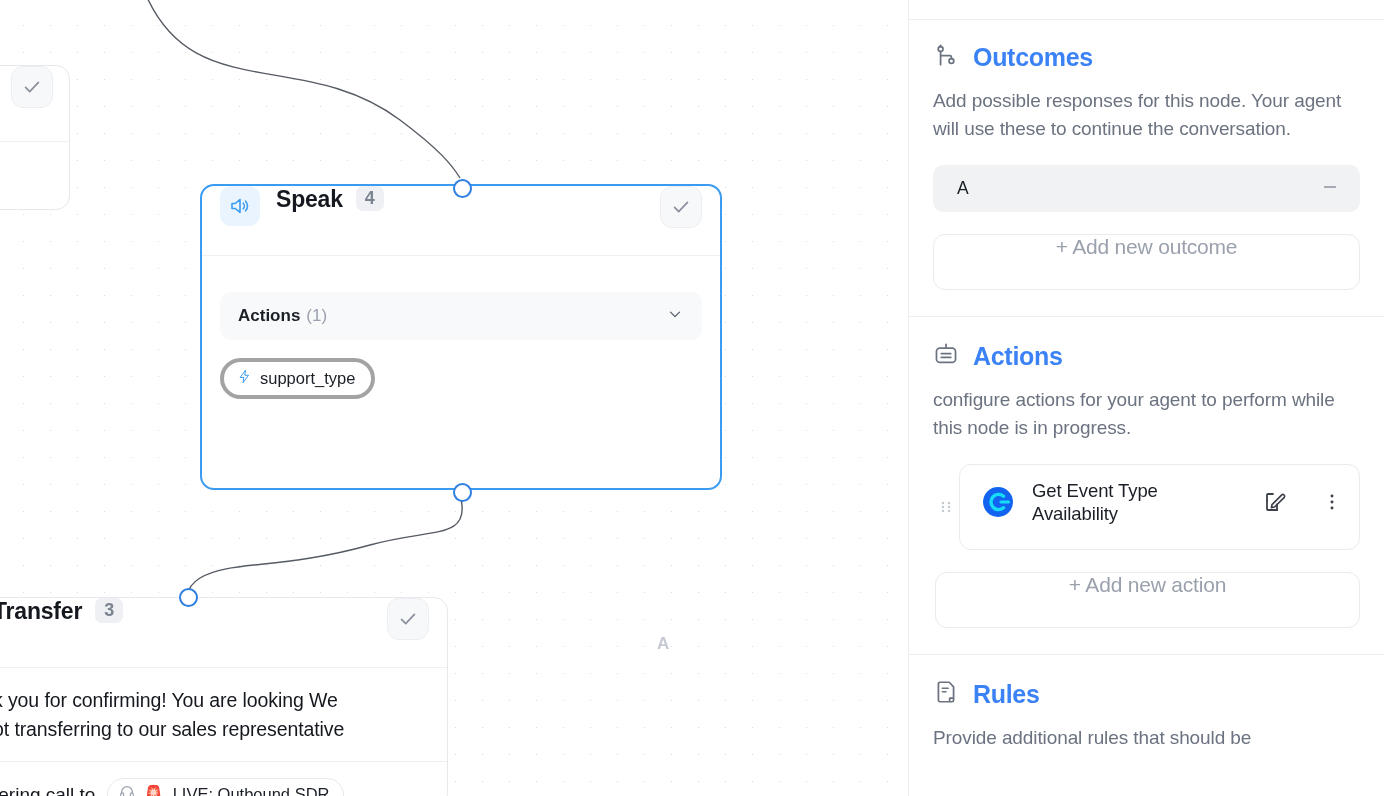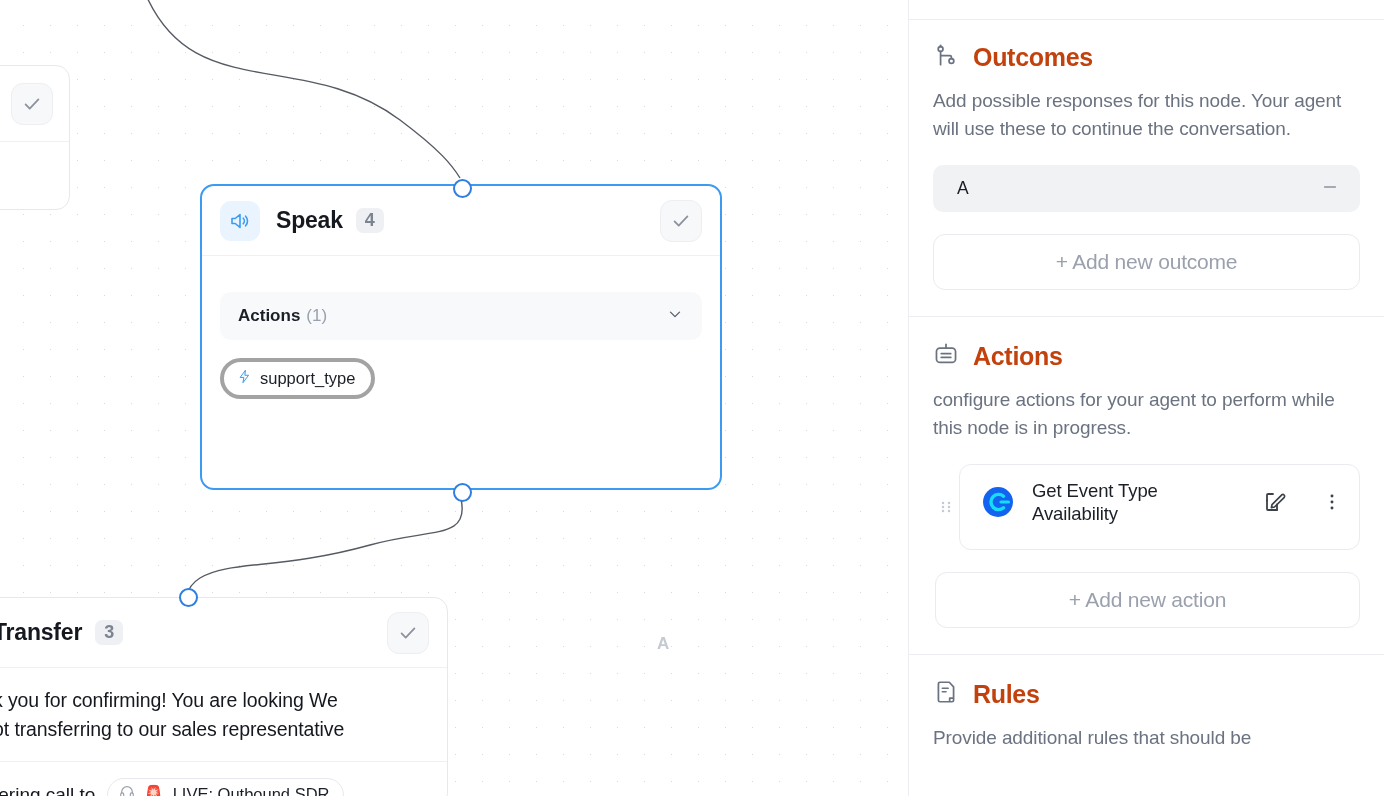--- a/index.html
+++ b/index.html
@@ -28,21 +28,21 @@
   
   .node {
     position: absolute;
     background: #ffffff;
     border: 1px solid #e6e8ec;
     border-radius: 14px;
   }
   .node.selected { border: 2px solid #3b9bf0; }
 
   .node-header {
-    display: flex; align-items: center;
+    display: flex; align-items: flex-start;
     padding: 0 18px;
     height: 70px;
     border-bottom: 1px solid #eef0f3;
     position: relative;
   }
   .node-icon-box {
     width: 40px; height: 40px;
     border-radius: 11px;
     background: #eaf4fe;
     display: flex; align-items: center; justify-content: center;
@@ -133,21 +133,21 @@
     position: absolute; right: 0; top: 0;
     width: 476px; height: 796px;
     background: #ffffff;
     border-left: 1px solid #ebedf0;
     overflow: hidden;
   }
   .panel-sep { height: 1px; background: #ebedf0; }
   .section { padding: 26px 24px 26px; }
   .section-head { display: flex; align-items: center; gap: 14px; }
   .section-title {
-    font-size: 25px; font-weight: 700; color: #c2410c;
+    font-size: 25px; font-weight: 700; color: #3b82f6;
     letter-spacing: -0.3px;
   }
   .section-desc {
     margin-top: 15px;
     font-size: 19px; line-height: 1.48; color: #6b7280;
     letter-spacing: -0.1px;
   }
 
   .outcome-item {
     margin-top: 22px;
@@ -159,21 +159,21 @@
   }
   .outcome-letter { font-size: 17.5px; color: #1b1f27; width: 22px; flex: 0 0 auto; }
   .outcome-text { font-size: 18.5px; color: #15181e; letter-spacing: -0.1px; }
   .outcome-minus { margin-left: auto; color: #8b919d; font-size: 20px; line-height: 1; }
 
   .add-btn {
     margin-top: 22px;
     border: 1px solid #e9ebef;
     border-radius: 12px;
     height: 56px;
-    display: flex; align-items: center; justify-content: center;
+    display: flex; justify-content: center;
     font-size: 21px; color: #9aa1ad;
     letter-spacing: -0.2px;
     background: #fff;
   }
 
   .action-row { display: flex; align-items: center; margin-top: 22px; }
   .drag-dots { width: 26px; flex: 0 0 auto; display: flex; justify-content: center; }
   .action-card {
     flex: 1 1 auto;
     border: 1px solid #e9ebef;

